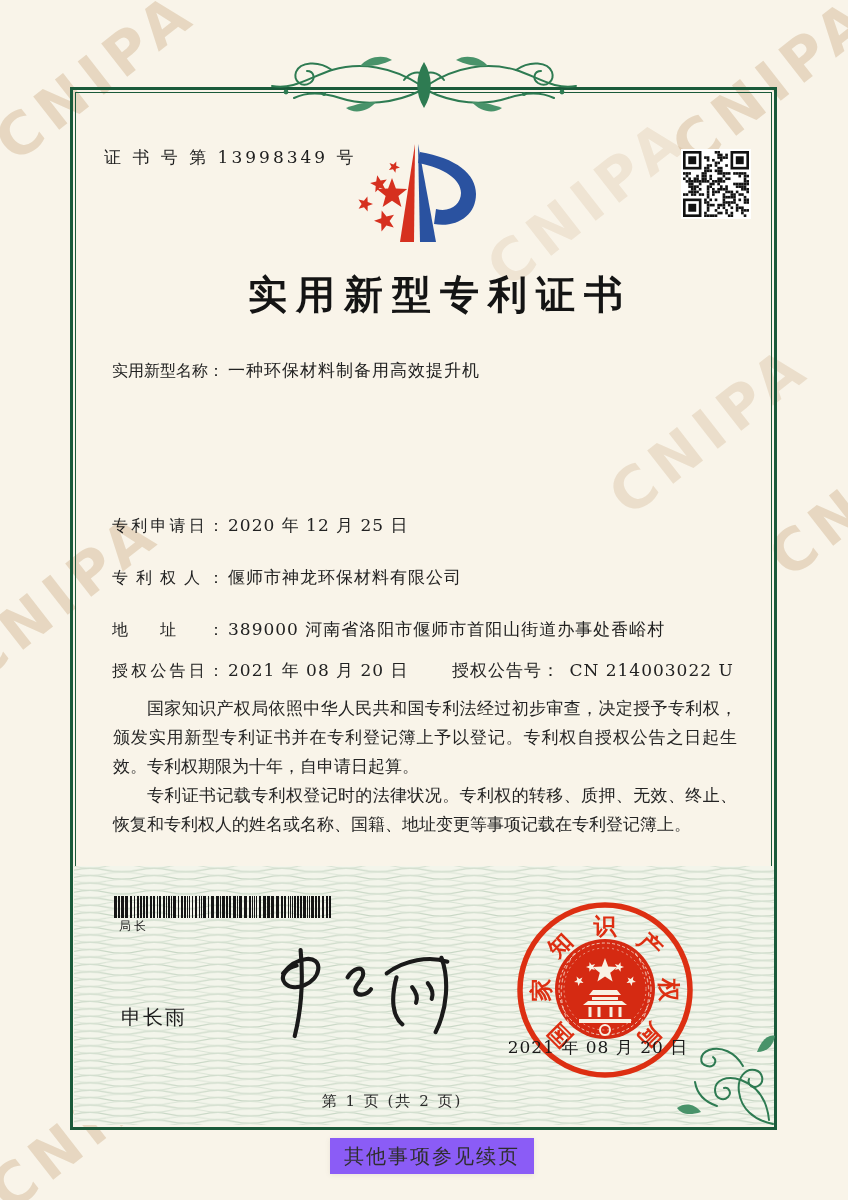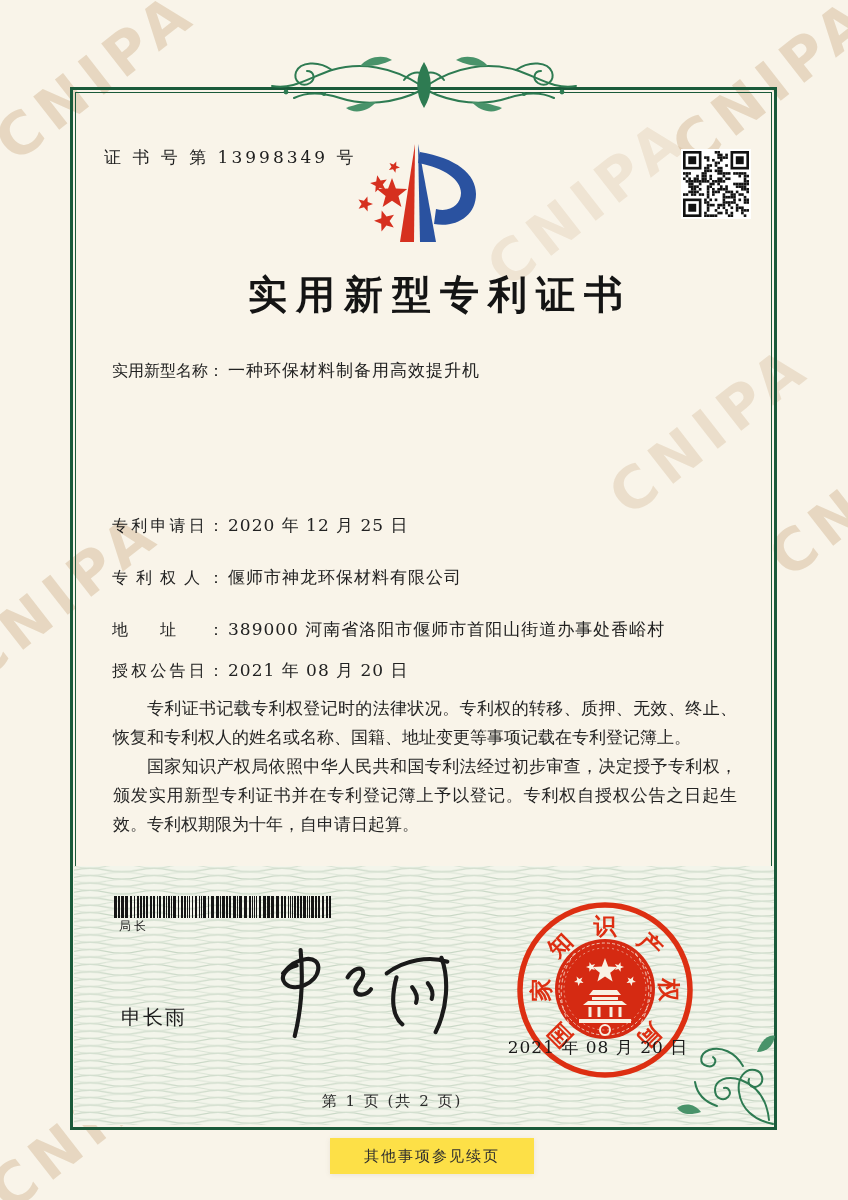--- a/index.html
+++ b/index.html
@@ -50,22 +50,22 @@
   .seal{position:absolute;z-index:5;left:516px;top:901px;width:178px;height:178px;}
   .seal svg{position:absolute;left:0;top:0;}
   .seal-char{position:absolute;left:50%;top:50%;width:28px;height:28px;margin:-14px;
       text-align:center;line-height:28px;font-size:23px;font-weight:700;color:#dd2f12;}
   .seal-date{position:absolute;z-index:6;left:498px;top:1036px;width:200px;text-align:center;
       font-size:17px;letter-spacing:1px;color:#191919;}
   
   .page-num{position:absolute;z-index:4;left:0;width:784px;top:1092px;text-align:center;
       font-size:15px;letter-spacing:2px;color:#2a2a2a;}
   .note-box{position:absolute;z-index:4;left:330px;top:1138px;width:204px;height:36px;
-      background:#fde047;box-shadow:0 1px 5px rgba(120,110,90,.12);text-align:center;
-      line-height:36px;font-size:15px;letter-spacing:2px;color:#2e2e2e;}
+      background:#8b5cf6;box-shadow:0 1px 5px rgba(120,110,90,.12);text-align:center;
+      line-height:36px;font-size:20px;letter-spacing:2px;color:#2e2e2e;}
 </style>
 </head>
 <body>
 
 <div class="page">
 
   <div class="wm wm1">CNIPA</div>
   <div class="wm wm2">CNIPA</div>
   <div class="wm wm3">CNIPA</div>
   <div class="wm wm4">CNIPA</div>
@@ -355,25 +355,29 @@
     <span class="flabel">专利申请日：</span><span class="fvalue">2020 年 12 月 25 日</span>
   </div>
   <div class="frow" style="top:566px">
     <span class="flabel">专利权人：</span><span class="fvalue">偃师市神龙环保材料有限公司</span>
   </div>
   <div class="frow" style="top:618px">
     <span class="flabel">地址：</span><span class="fvalue">389000 河南省洛阳市偃师市首阳山街道办事处香峪村</span>
   </div>
   <div class="frow" style="top:659px">
     <span class="flabel">授权公告日：</span><span class="fvalue">2021 年 08 月 20 日</span>
+    <span class="grant2">
+      <span class="glabel">授权公告号：</span>
+      <span class="fvalue">CN 214003022 U</span>
+    </span>
   </div>
 
   <div class="paras">
+    <p>国家知识产权局依照中华人民共和国专利法经过初步审查，决定授予专利权，颁发实用新型专利证书并在专利登记簿上予以登记。专利权自授权公告之日起生效。专利权期限为十年，自申请日起算。</p>
     <p>专利证书记载专利权登记时的法律状况。专利权的转移、质押、无效、终止、恢复和专利权人的姓名或名称、国籍、地址变更等事项记载在专利登记簿上。</p>
-    <p>国家知识产权局依照中华人民共和国专利法经过初步审查，决定授予专利权，颁发实用新型专利证书并在专利登记簿上予以登记。专利权自授权公告之日起生效。专利权期限为十年，自申请日起算。</p>
   </div>
 
   <svg id="barcode" class="barcode" width="222" height="22">
       <rect x="0" y="0" width="3" height="22" fill="#151515"></rect>
       <rect x="4" y="0" width="2" height="22" fill="#151515"></rect>
       <rect x="7" y="0" width="3" height="22" fill="#151515"></rect>
       <rect x="11" y="0" width="3" height="22" fill="#151515"></rect>
       <rect x="16" y="0" width="2" height="22" fill="#151515"></rect>
       <rect x="20" y="0" width="1" height="22" fill="#151515"></rect>
       <rect x="23" y="0" width="2" height="22" fill="#151515"></rect>

